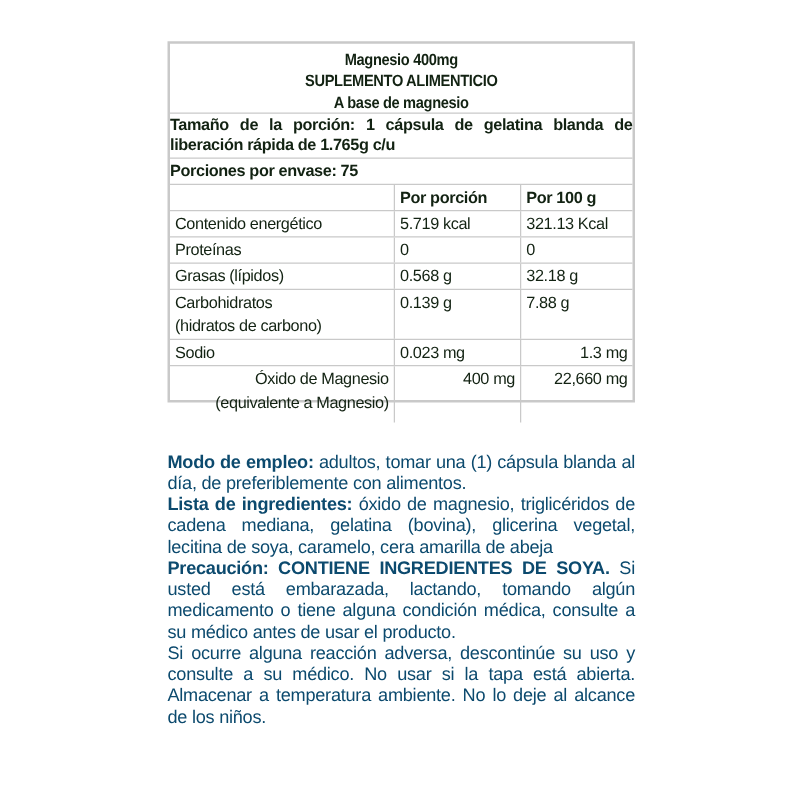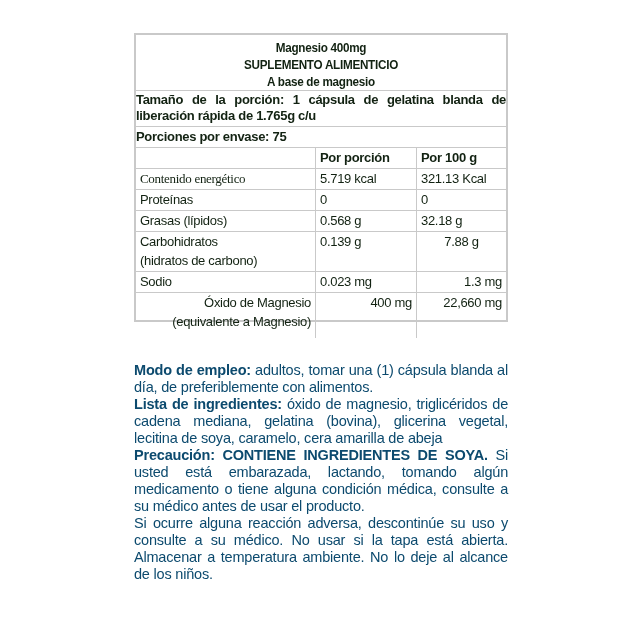--- a/index.html
+++ b/index.html
@@ -42,41 +42,41 @@
   </div>
   <div class="row">
     <div class="full" style="padding-top:2px;padding-bottom:2px;">Porciones por envase: 75</div>
   </div>
   <div class="row bold">
     <div class="c1" style="padding-top:2px;padding-bottom:2px;"></div>
     <div class="c2" style="padding-top:2px;padding-bottom:2px;">Por porción</div>
     <div class="c3" style="padding-top:2px;padding-bottom:2px;">Por 100 g</div>
   </div>
   <div class="row">
-    <div class="c1" style="padding-top:2px;padding-bottom:2px;font-family:Liberation Serif, serif;"><span>Contenido energético</span></div>
+    <div class="c1" style="padding-top:2px;padding-bottom:2px;"><span>Contenido energético</span></div>
     <div class="c2" style="padding-top:2px;padding-bottom:2px;">5.719 kcal</div>
     <div class="c3" style="padding-top:2px;padding-bottom:2px;">321.13 Kcal</div>
   </div>
   <div class="row">
     <div class="c1" style="padding-top:2px;padding-bottom:2px;"><span>Proteínas</span></div>
     <div class="c2" style="padding-top:2px;padding-bottom:2px;">0</div>
     <div class="c3" style="padding-top:2px;padding-bottom:2px;">0</div>
   </div>
   <div class="row">
     <div class="c1" style="padding-top:2px;padding-bottom:2px;"><span>Grasas (lípidos)</span></div>
     <div class="c2" style="padding-top:2px;padding-bottom:2px;">0.568 g</div>
     <div class="c3" style="padding-top:2px;padding-bottom:2px;">32.18 g</div>
   </div>
   <div class="row">
     <div class="c1" style="padding-top:2px;padding-bottom:2px;">
       <div>Carbohidratos</div>
       <div style="margin-top:3px;">(hidratos de carbono)</div>
     </div>
     <div class="c2" style="padding-top:2px;padding-bottom:2px;">0.139 g</div>
-    <div class="c3" style="padding-top:2px;padding-bottom:2px;text-align:center;">7.88 g</div>
+    <div class="c3" style="padding-top:2px;padding-bottom:2px;">7.88 g</div>
   </div>
   <div class="row">
     <div class="c1" style="padding-top:2px;padding-bottom:2px;"><span>Sodio</span></div>
     <div class="c2" style="padding-top:2px;padding-bottom:2px;">0.023 mg</div>
     <div class="c3" style="padding-top:2px;padding-bottom:2px;text-align:right;">1.3 mg</div>
   </div>
   <div class="row last" style="height:45px;text-align:right;">
     <div class="c1" style="padding-top:2px;">
       <div>Óxido de Magnesio</div>
       <div style="margin-top:3px;">(equivalente a Magnesio)</div>

